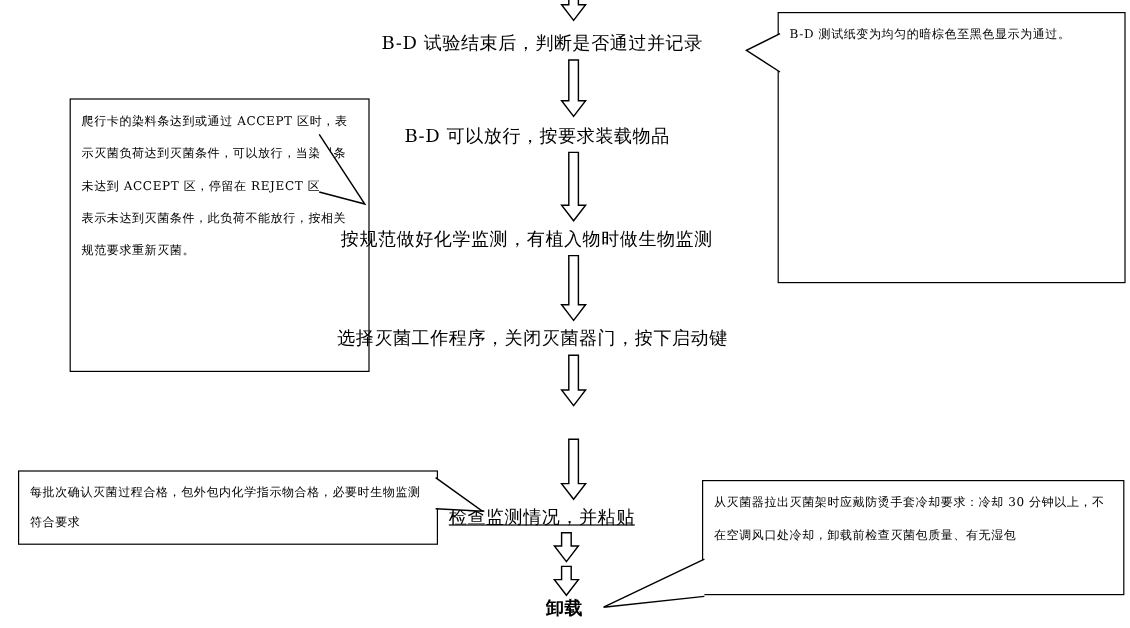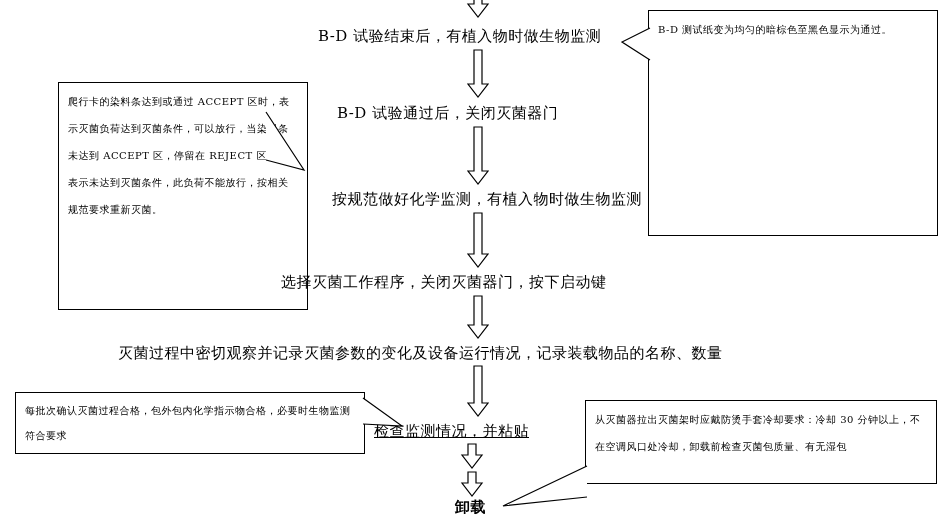--- a/index.html
+++ b/index.html
@@ -17,41 +17,40 @@
   svg.overlay{position:absolute;left:0;top:0;z-index:5;pointer-events:none;}
   .arrow{fill:#fff;stroke:#000;stroke-width:1.2;stroke-linejoin:miter;}
   .tail-fill{fill:#fff;stroke:none;}
   .tail-edge{fill:none;stroke:#000;stroke-width:1.2;}
 </style>
 </head>
 <body>
 
 <div class="canvas">
 
-  <div class="step" style="left:318px;top:27px;">B-D 试验结束后，有植入物时做生物监测</div>
-  <div class="step" style="left:337px;top:104px;">B-D 试验通过后，关闭灭菌器门</div>
-  <div class="step" style="left:284px;top:190px;margin-left:48px;">按规范做好化学监测，有植入物时做生物监测</div>
+  <div class="step" style="left:318px;top:27px;">B-D 试验结束后，判断是否通过并记录</div>
+  <div class="step" style="left:337px;top:104px;">B-D 可以放行，按要求装载物品</div>
+  <div class="step" style="left:284px;top:190px;">按规范做好化学监测，有植入物时做生物监测</div>
   <div class="step" style="left:281px;top:273px;">选择灭菌工作程序，关闭灭菌器门，按下启动键</div>
-  <div class="step" style="left:118px;top:344px;">灭菌过程中密切观察并记录灭菌参数的变化及设备运行情况，记录装载物品的名称、数量</div>
   <div class="step" style="left:374px;top:422px;text-decoration:underline;">检查监测情况，并粘贴</div>
   <div class="step" style="left:455px;top:498px;font-weight:bold;">卸载</div>
 
   <div class="callout" style="left:648px;top:10px;width:290px;height:226px;">
     <p>B-D 测试纸变为均匀的暗棕色至黑色显示为通过。</p>
   </div>
 
   <div class="callout" style="left:18px;top:82px;width:250px;height:228px;margin-left:40px;">
     <p>爬行卡的染料条达到或通过 ACCEPT 区时，表示灭菌负荷达到灭菌条件，可以放行，当染料条未达到 ACCEPT 区，停留在 REJECT 区时，表示未达到灭菌条件，此负荷不能放行，按相关规范要求重新灭菌。</p>
   </div>
 
   <div class="callout" style="left:15px;top:392px;width:350px;height:62px;line-height:25px;font-family:Liberation Serif, serif;">
     <p>每批次确认灭菌过程合格，包外包内化学指示物合格，必要时生物监测符合要求</p>
   </div>
 
-  <div class="callout" style="left:585px;top:400px;width:352px;height:84px;">
+  <div class="callout" style="left:585px;top:400px;width:352px;height:96px;">
     <p>从灭菌器拉出灭菌架时应戴防烫手套冷却要求：冷却 30 分钟以上，不在空调风口处冷却，卸载前检查灭菌包质量、有无湿包</p>
   </div>
 
   <svg class="overlay" width="942" height="523" viewBox="0 0 942 523">
 
     <polygon class="arrow" points="474,-8 482,-8 482,4 488,4 478,17 468,4 474,4"></polygon>
     <polygon class="arrow" points="474,50 482,50 482,84 488,84 478,97 468,84 474,84"></polygon>
     <polygon class="arrow" points="474,127 482,127 482,171 488,171 478,184 468,171 474,171"></polygon>
     <polygon class="arrow" points="474,213 482,213 482,254 488,254 478,267 468,254 474,254"></polygon>
     <polygon class="arrow" points="474,296 482,296 482,325 488,325 478,338 468,325 474,325"></polygon>

